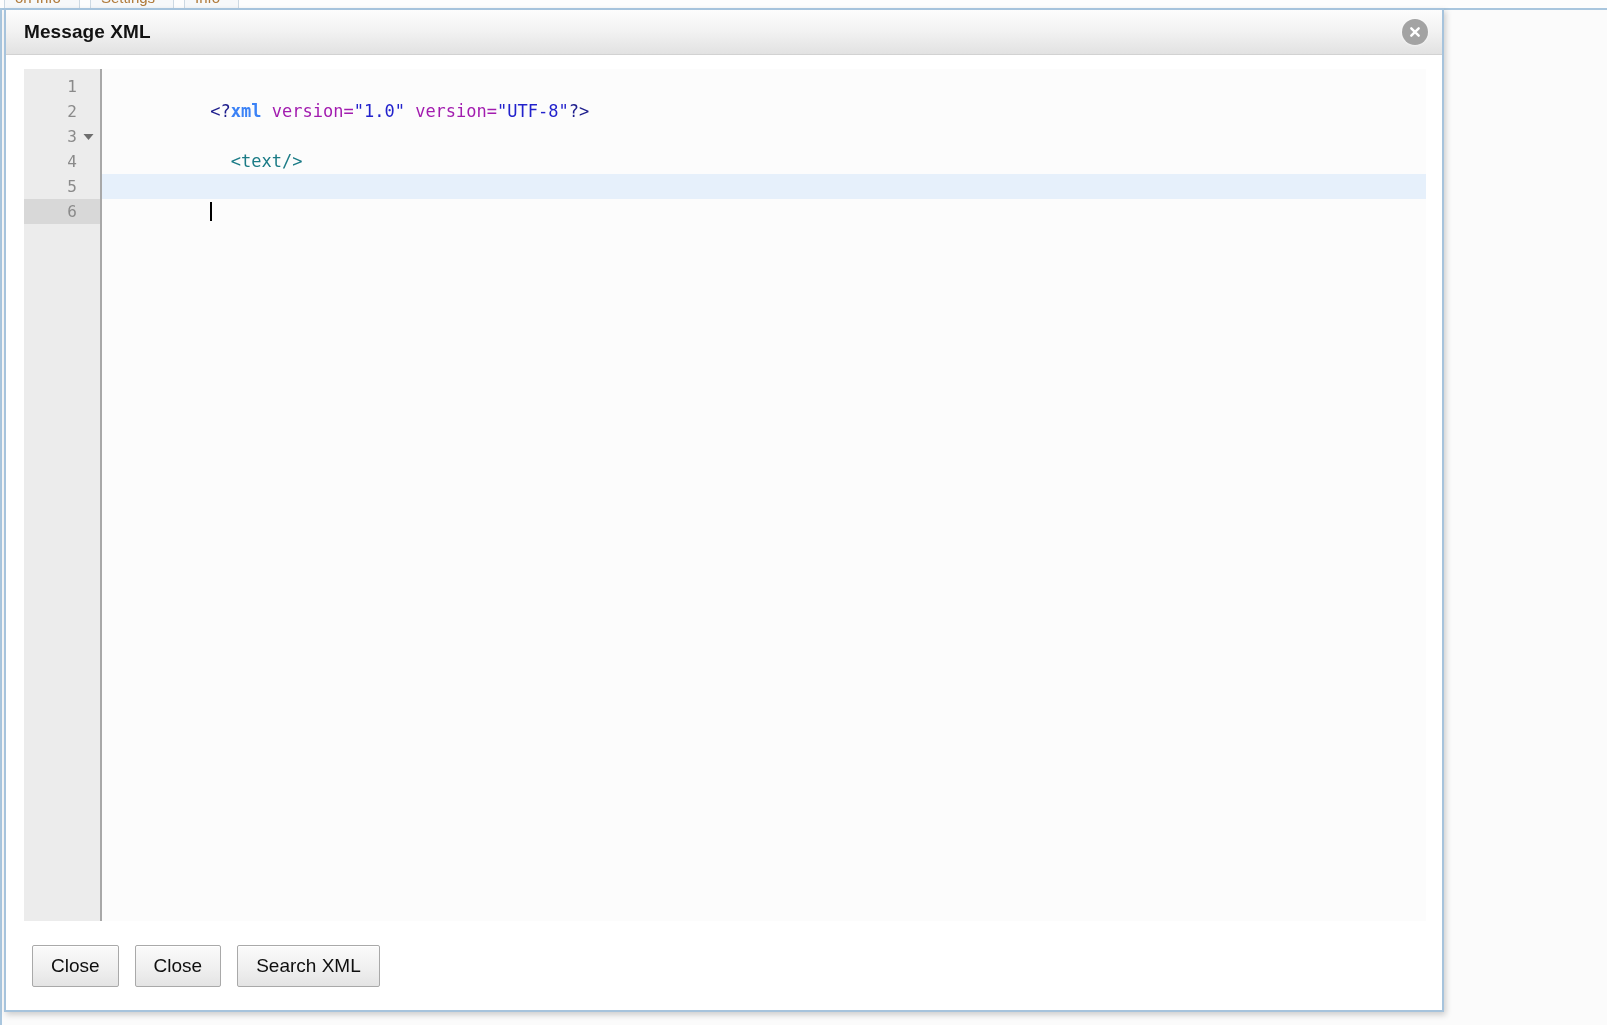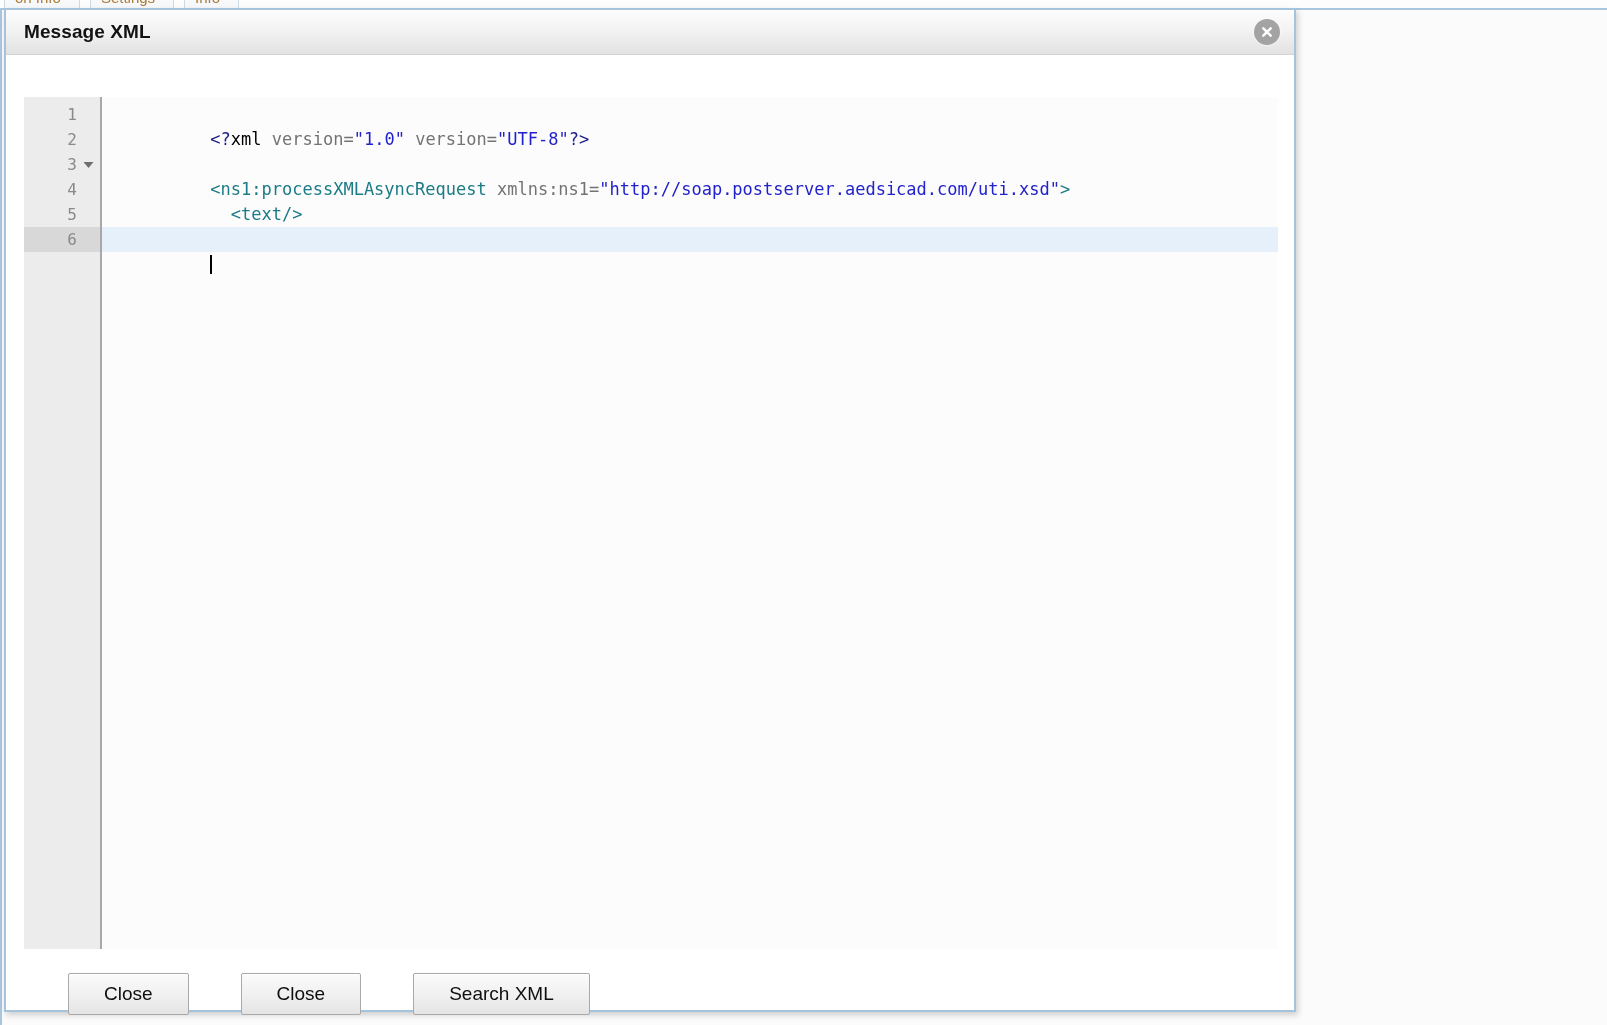--- a/index.html
+++ b/index.html
@@ -55,29 +55,28 @@
     height: 1015px;
     background: #fbfbfb;
     border-left: 2px solid #a9c6de;
   }
 
   
   #dialog {
     position: absolute;
     left: 4px;
     top: 8px;
-    width: 1292px;
+    width: 1440px;
     height: 1004px;
     box-sizing: border-box;
     border: 2px solid #a6c3dc;
     background: #ffffff;
     box-shadow: 2px 3px 6px rgba(0,0,0,0.18);
     display: flex;
     flex-direction: column;
-    gap: 28px;
   }
 
   #dialog-titlebar {
     position: relative;
     height: 44px;
     flex: 0 0 44px;
     background: linear-gradient(to bottom, #fdfdfd 0%, #f3f3f3 45%, #e2e2e2 100%);
     border-bottom: 1px solid #d2d2d2;
     display: flex;
     align-items: center;
@@ -176,22 +175,22 @@
     line-height: 25px;
     white-space: pre;
     font-family: "DejaVu Sans Mono", monospace;
     font-size: 17px;
     padding-left: 6px;
     box-sizing: border-box;
     position: relative;
   }
   .code-row.active { background: #e6f0fb; }
   .tok-punct   { color: #1d1d8c; }
-  .tok-pi      { color: #000000; }
-  .tok-attr    { color: #737373; }
+  .tok-pi      { color: #3b82f6; font-weight: bold; }
+  .tok-attr    { color: #a21caf; }
   .tok-string  { color: #2222cc; }
   .tok-tag     { color: #1b7b86; }
   .caret {
     display: inline-block;
     width: 2px;
     height: 19px;
     background: #000000;
     vertical-align: -4px;
     margin-left: 0px;
   }
@@ -205,27 +204,26 @@
     gap: 16px;
     box-sizing: border-box;
   }
   .dlg-button {
     font-family: "Liberation Sans", sans-serif;
     font-size: 19px;
     color: #0f0f0f;
     background: linear-gradient(to bottom, #fbfbfb 0%, #f1f1f1 50%, #e4e4e4 100%);
     border: 1px solid #a9a9a9;
     border-radius: 2px;
-    padding: 8px 35px;
+    padding: 8px 18px;
     min-height: 42px;
     box-sizing: border-box;
     cursor: pointer;
     line-height: 24px;
     box-shadow: inset 0 1px 0 #ffffff;
-    margin-left: 36px;
   }
 </style>
 </head>
 <body>
 
 <div id="app-background">
   <div id="bg-tabstrip">
     <div class="bg-tab">on Info</div>
     <div class="bg-tab">Settings</div>
     <div class="bg-tab">Info</div>
@@ -280,23 +278,20 @@
       </div>
 
       <div id="editor-code">
 
         <div class="code-row">
           <span class="tok-punct">&lt;?</span><span class="tok-pi">xml</span><span> </span><span class="tok-attr">version=</span><span class="tok-string">"1.0"</span><span> </span><span class="tok-attr">version=</span><span class="tok-string">"UTF-8"</span><span class="tok-punct">?&gt;</span>
         </div>
 
         <div class="code-row"></div>
 
-        <div class="code-row">
-          <span class="tok-tag">&lt;ns1:processXMLAsyncRequest</span><span> </span><span class="tok-attr">xmlns:ns1=</span><span class="tok-string">"http://soap.postserver.aedsicad.com/uti.xsd"</span><span class="tok-tag">&gt;</span>
-        </div>
 
         <div class="code-row">
           <span class="tok-tag">  &lt;text/&gt;</span>
         </div>
 
         <div class="code-row">
           <span class="tok-tag">&lt;/ns1:processXMLAsyncRequest&gt;</span>
         </div>
 
         <div class="code-row active">

